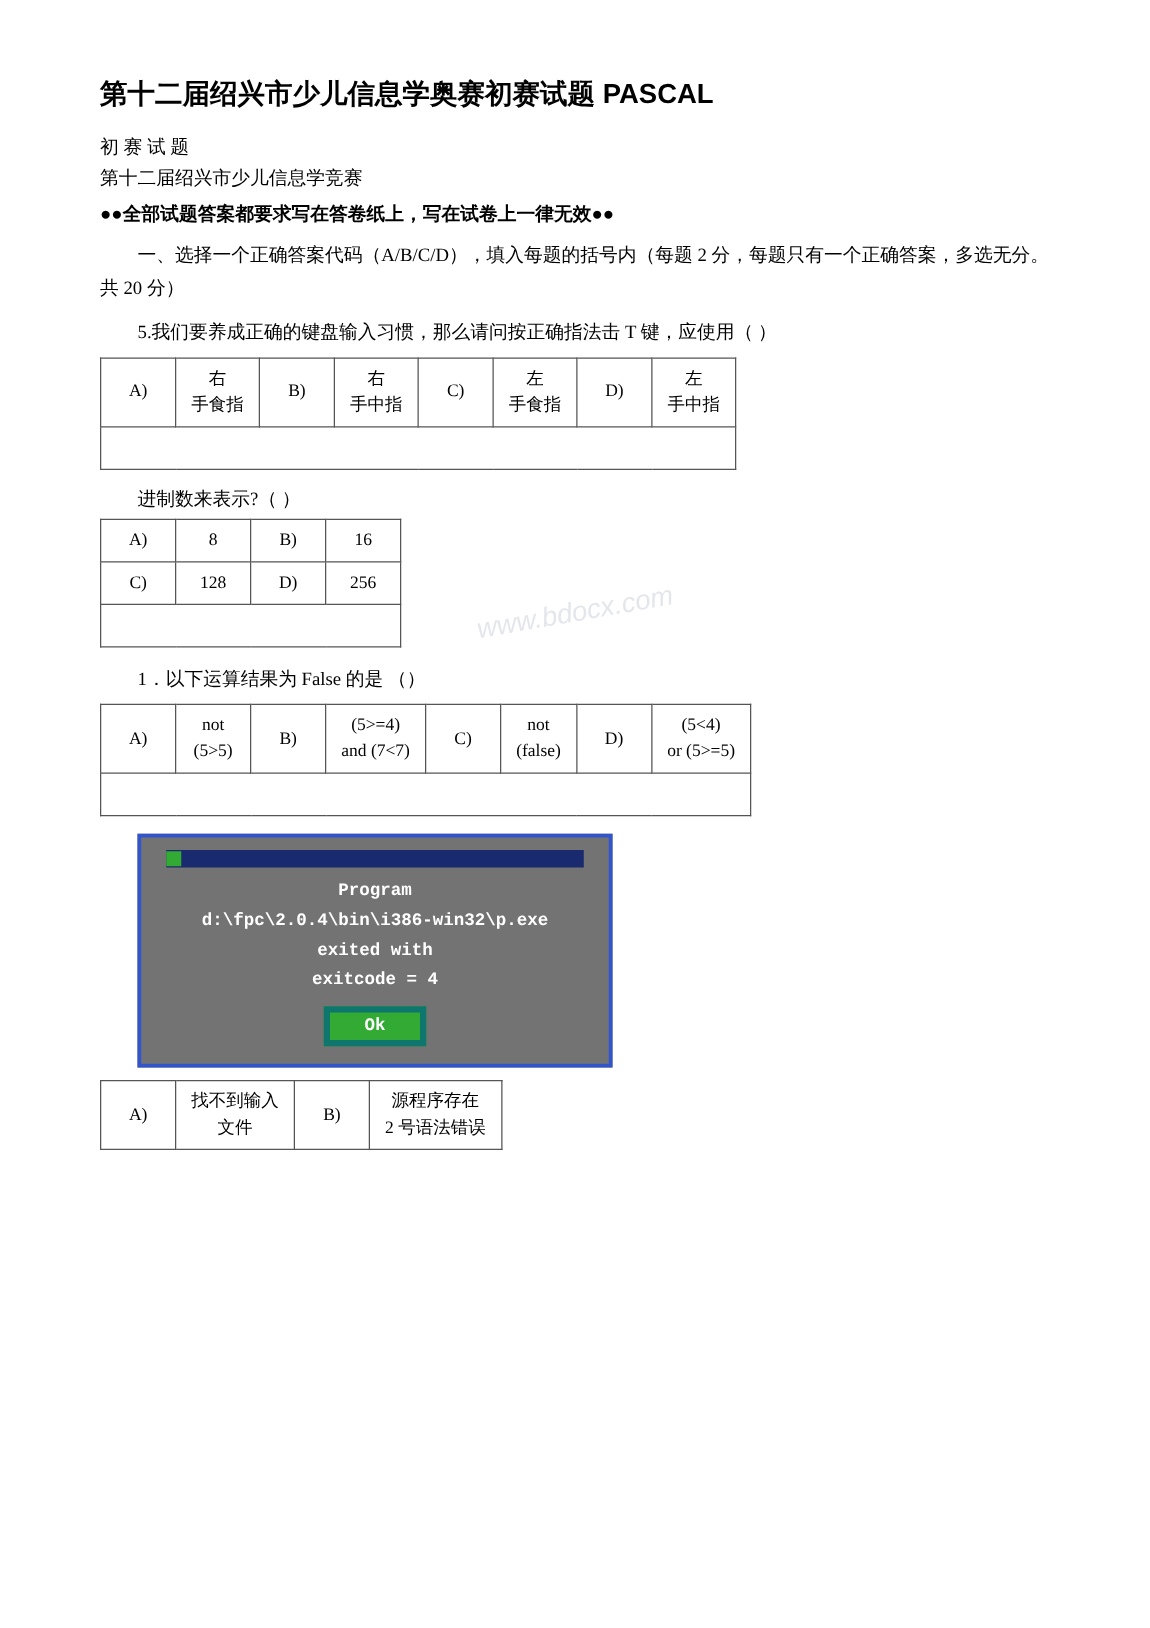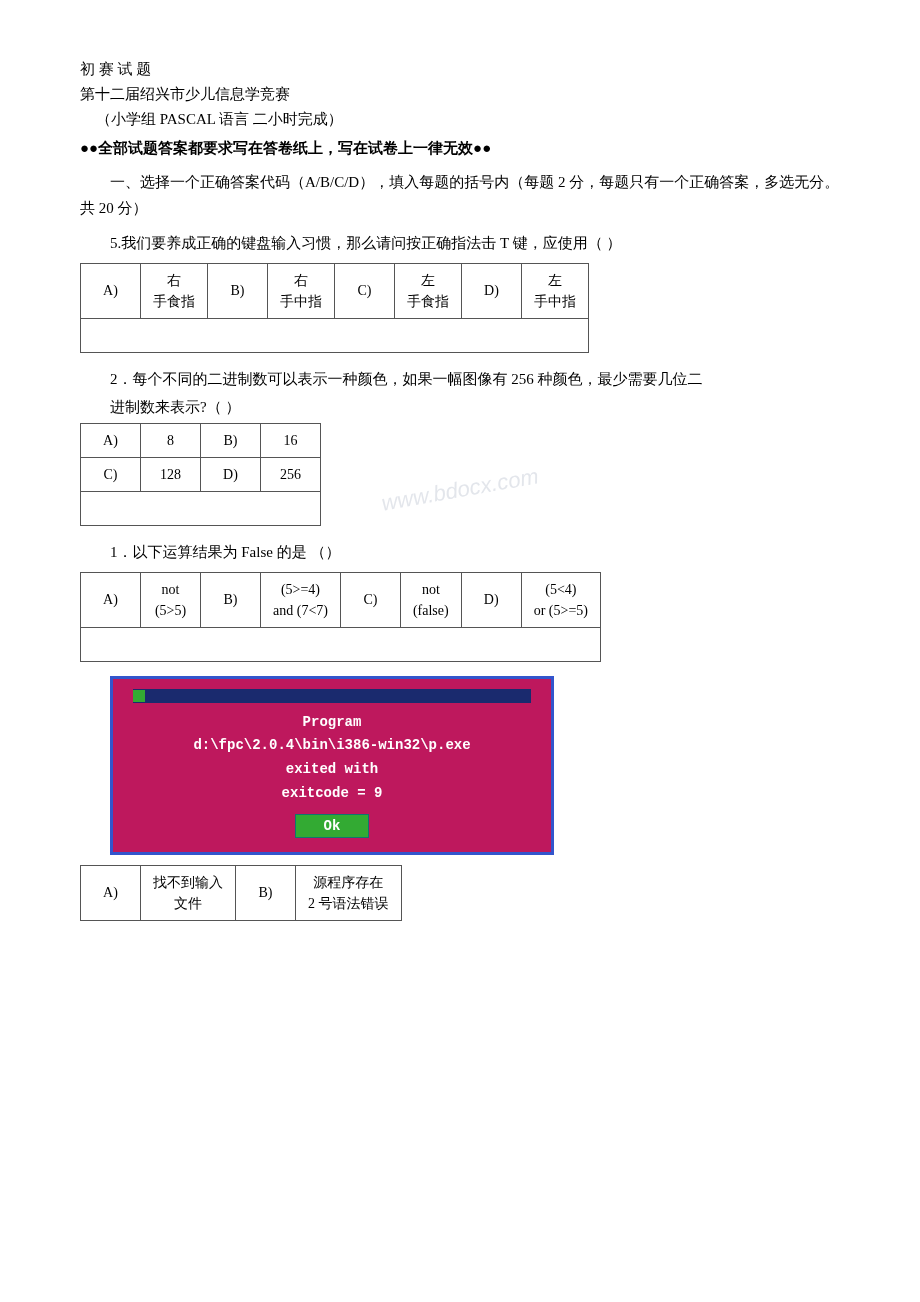--- a/index.html
+++ b/index.html
@@ -60,23 +60,23 @@
       top: 50%;
       left: 50%;
       transform: translate(-50%, -50%) rotate(-10deg);
       pointer-events: none;
       white-space: nowrap;
       opacity: 0.35;
       font-family: Arial, sans-serif;
     }
     .page-wrapper { position: relative; }
     .program-box {
-      background: #be185d;
+      background: #737373;
       border: 3px solid #3355cc;
-      width: 444px;
+      width: 380px;
       margin: 12px 0 10px 30px;
       padding: 10px 20px 14px 20px;
       color: #fff;
       font-family: "Courier New", monospace;
       font-size: 14px;
       text-align: center;
       position: relative;
     }
     .program-box .title-bar {
       background: #1a2a6e;
@@ -97,34 +97,34 @@
       line-height: 1.7;
     }
     .program-box .ok-btn {
       display: inline-block;
       background: #33aa33;
       color: #fff;
       padding: 3px 28px;
       margin-top: 8px;
       font-size: 14px;
       font-weight: bold;
-      border: 1px solid #0f766e;
+      border: 5px solid #0f766e;
     }
     .last-table { margin-top: 6px; }
   </style>
 </head>
 <body>
 
 <div class="page-wrapper">
   <div class="watermark">www.bdocx.com</div>
 
+  <h1>第十二届绍兴市少儿信息学奥赛初赛试题 PASCAL</h1>
 
   <div class="subtitle sub2">初 赛 试 题</div>
   <div class="subtitle">第十二届绍兴市少儿信息学竞赛</div>
-  <div class="subtitle sub3">（小学组 PASCAL 语言 二小时完成）</div>
 
   <div class="bold-line" style="margin-top:10px;">●●全部试题答案都要求写在答卷纸上，写在试卷上一律无效●●</div>
 
   <div class="section-intro">一、选择一个正确答案代码（A/B/C/D），填入每题的括号内（每题 2 分，每题只有一个正确答案，多选无分。共 20 分）</div>
 
   <div class="question">5.我们要养成正确的键盘输入习惯，那么请问按正确指法击 T 键，应使用（ ）</div>
   <table>
     <tbody>
         <tr>
       <td>A)</td>
@@ -135,21 +135,20 @@
       <td>左<br>手食指</td>
       <td>D)</td>
       <td>左<br>手中指</td>
     </tr>
     <tr class="answer-row">
       <td colspan="8">&nbsp;</td>
     </tr>
   </tbody>
     </table>
 
-  <div class="question">2．每个不同的二进制数可以表示一种颜色，如果一幅图像有 256 种颜色，最少需要几位二</div>
   <div style="margin-left:2em; margin-bottom:6px;">进制数来表示?（ ）</div>
   <table>
     <tbody>
         <tr>
       <td>A)</td>
       <td>8</td>
       <td>B)</td>
       <td>16</td>
     </tr>
     <tr>
@@ -185,21 +184,21 @@
 
 
   <div class="program-box">
     <div class="title-bar">
       <span class="title-dot"></span>
     </div>
     <div class="content">
       <span>Program</span><br>
       <span>d:\fpc\2.0.4\bin\i386-win32\p.exe</span><br>
       <span>exited with</span><br>
-      <span>exitcode = 9</span>
+      <span>exitcode = 4</span>
     </div>
     <div class="ok-btn">Ok</div>
   </div>
 
   <table class="last-table">
     <tbody>
         <tr>
       <td>A)</td>
       <td>找不到输入<br>文件</td>
       <td>B)</td>

